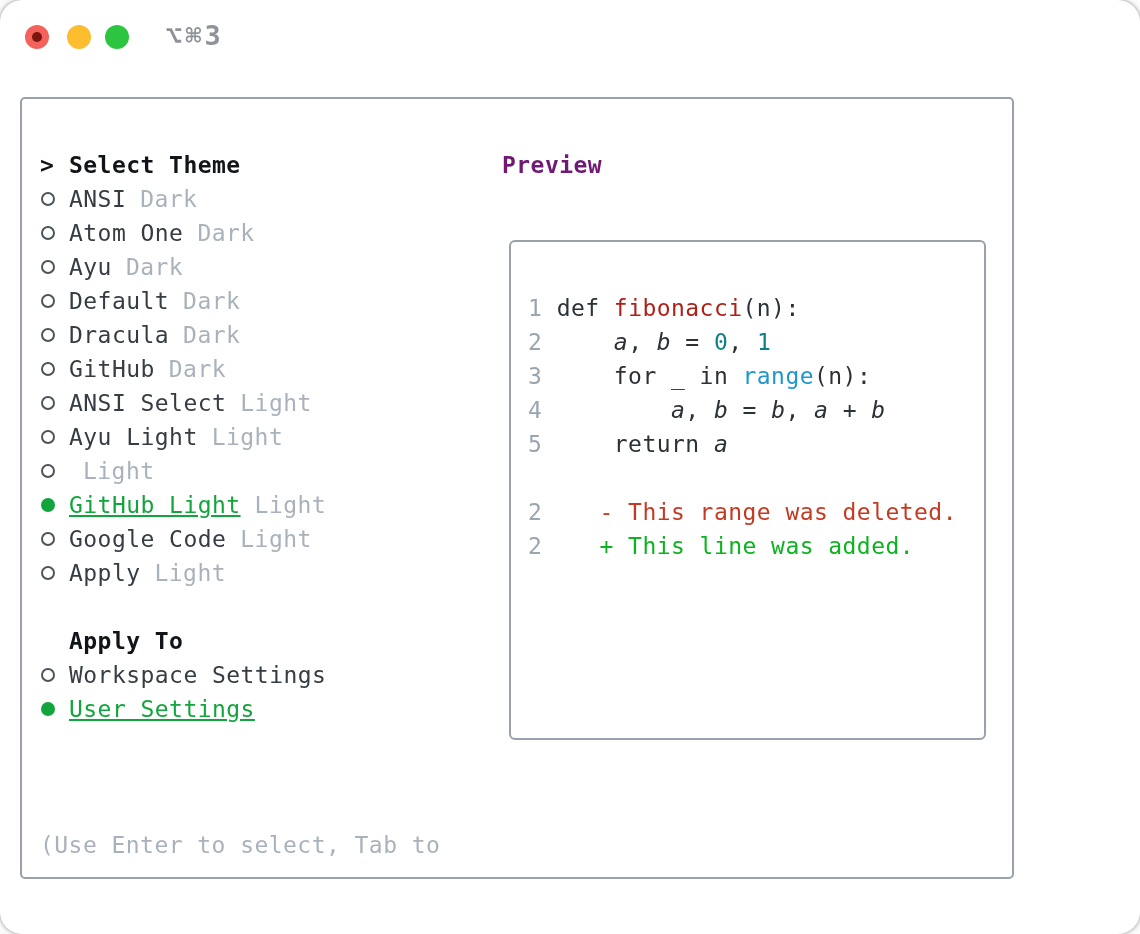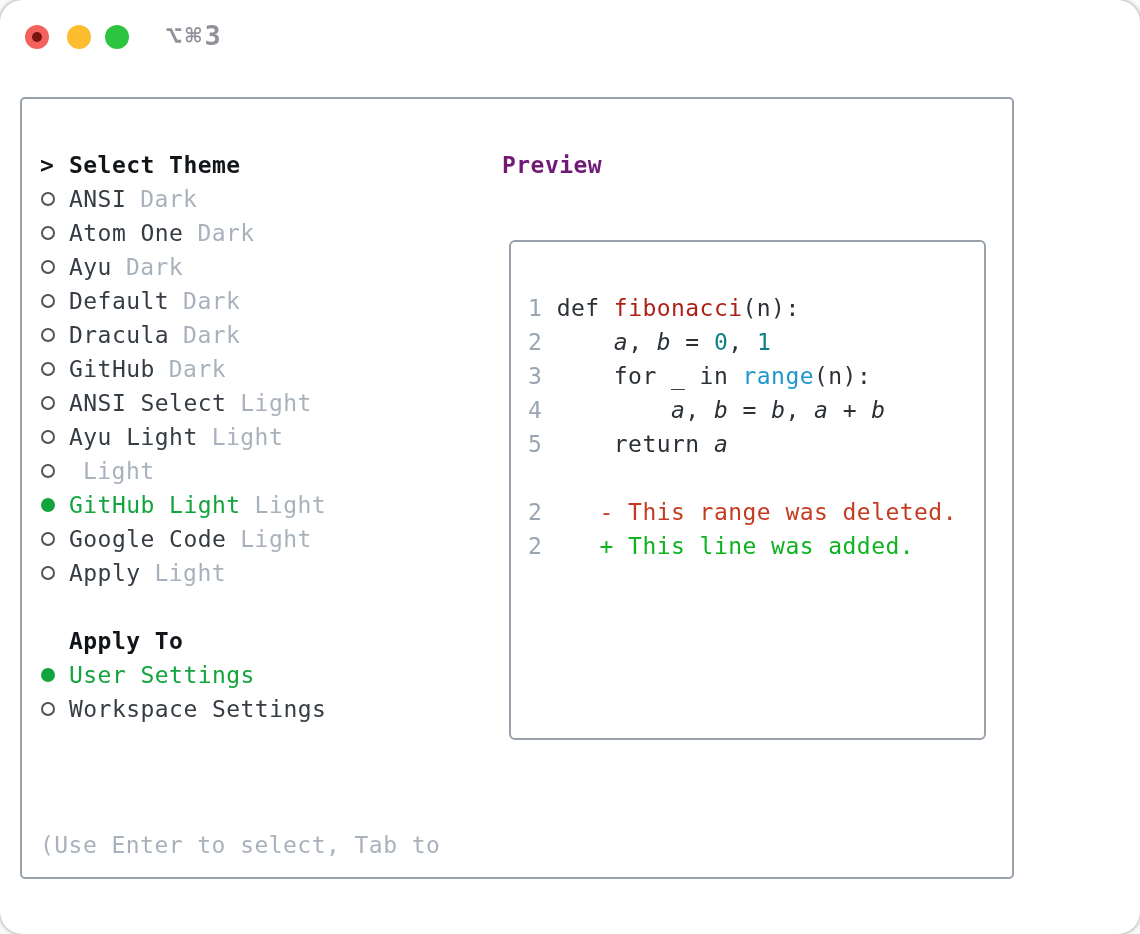--- a/index.html
+++ b/index.html
@@ -21,21 +21,21 @@
          border:2px solid var(--border,#99a1ab);border-radius:5px;background:#fff;}
   
   .left-col{position:absolute;left:18px;top:49px;}
   .row{height:34px;display:flex;align-items:center;font-size:23px;letter-spacing:.45px;
        color:#363c43;white-space:pre;}
   .marker{width:29px;flex:none;display:flex;align-items:center;}
   .prefix{font-weight:bold;color:#111519;}
   .header .label{font-weight:bold;color:#111519;}
   .dot{width:14px;height:14px;border-radius:50%;box-sizing:border-box;border:2px solid #4d545b;margin-left:1px;}
   .dot.sel{background:var(--sel,#13a53d);border-color:var(--sel,#13a53d);}
-  .tname.sel{color:var(--sel,#13a53d);}
+  .tname.sel{color:var(--sel,#13a53d);text-decoration:underline;}
   .tag{color:var(--tag,#a9b2bc);margin-left:14px;}
   .spacer{height:34px;}
   .hint{font-size:23px;letter-spacing:.45px;line-height:34px;color:var(--hint,#a9b2bc);white-space:pre;}
   
   .preview-title{position:absolute;left:480px;top:49px;height:34px;display:flex;align-items:center;
                  font-size:23px;font-weight:bold;color:#701a75;letter-spacing:.45px;}
   .preview-box{position:absolute;left:487px;top:101px;width:477px;height:500px;box-sizing:border-box;
                border:2px solid var(--border,#99a1ab);border-radius:6px;background:#fff;overflow:hidden;margin-top:40px;}
   #preview-lines{padding:49px 0 0 17px;}
   .code-line{height:34px;line-height:34px;font-size:23px;letter-spacing:.45px;white-space:pre;}
@@ -85,22 +85,22 @@
         </div>
 
       <div class="spacer"></div>
 
       <div class="row header">
         <span class="marker"></span>
         <span class="label">Apply To</span>
       </div>
 
       <div id="apply-rows">
+          <div class="row"><span class="marker"><span class="dot"></span></span><span class="tname">Workspace Settings</span></div>
           <div class="row"><span class="marker"><span class="dot sel"></span></span><span class="tname sel">User Settings</span></div>
-          <div class="row"><span class="marker"><span class="dot"></span></span><span class="tname">Workspace Settings</span></div>
         </div>
 
       <div class="spacer"></div>
 
       <div class="hint">
         <div>(Use Enter to select, Tab to</div>
         <div>change focus)</div>
       </div>
     </div>
 

